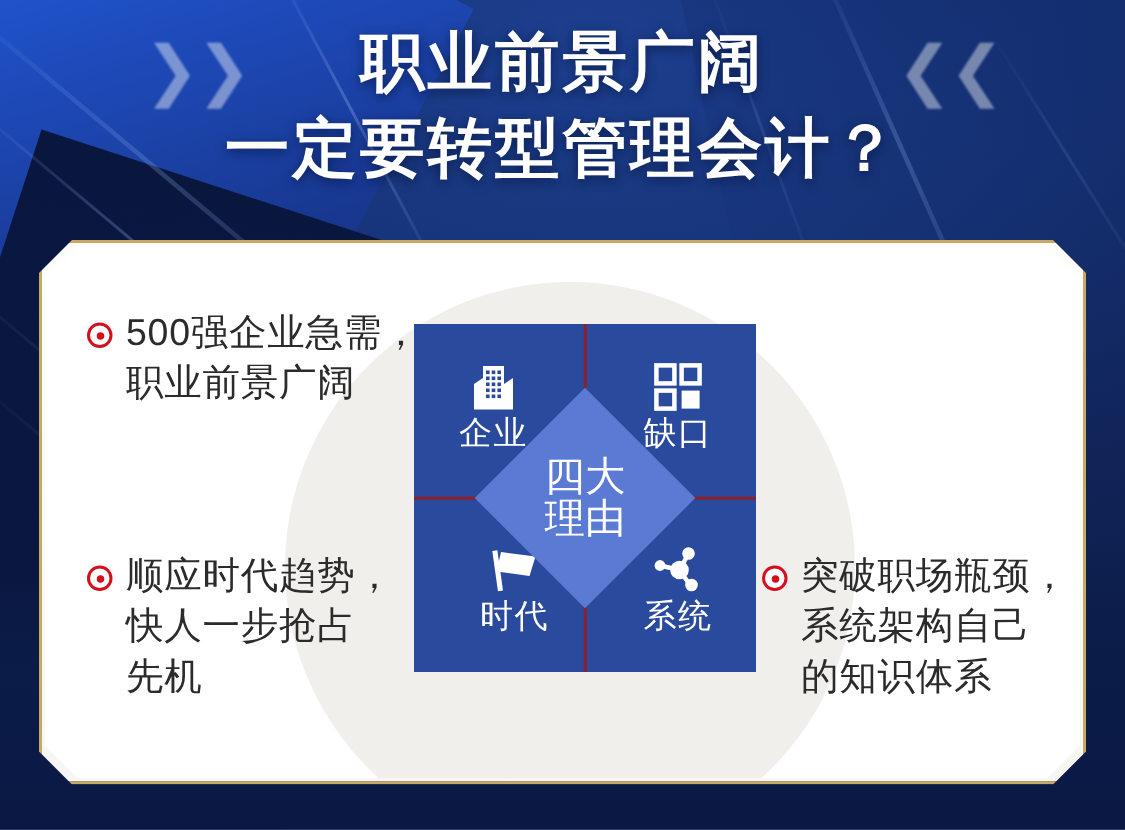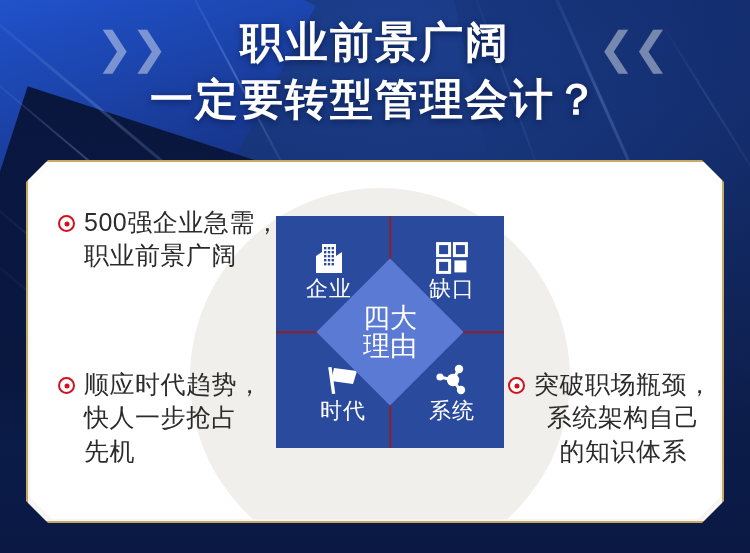--- a/index.html
+++ b/index.html
@@ -160,21 +160,21 @@
     color: #2b2b2b;
     font-size: 25px;
     line-height: 1.33;
     font-weight: 400;
     letter-spacing: .5px;
     white-space: pre-line;
   }
   #b-tl { left: 58px;  top: 206px; }
   #b-bl { left: 58px;  top: 368px; }
   #b-tr { left: 508px; top: 206px; }
-  #b-br { left: 508px; top: 368px; text-align: center; }
+  #b-br { left: 508px; top: 368px; }
 
   
   .diagram {
     position: absolute;
     left: 256px;
     top: 216px;
     width: 228px;
     height: 232px;
     background: #2a4a9e;
     z-index: 9;

